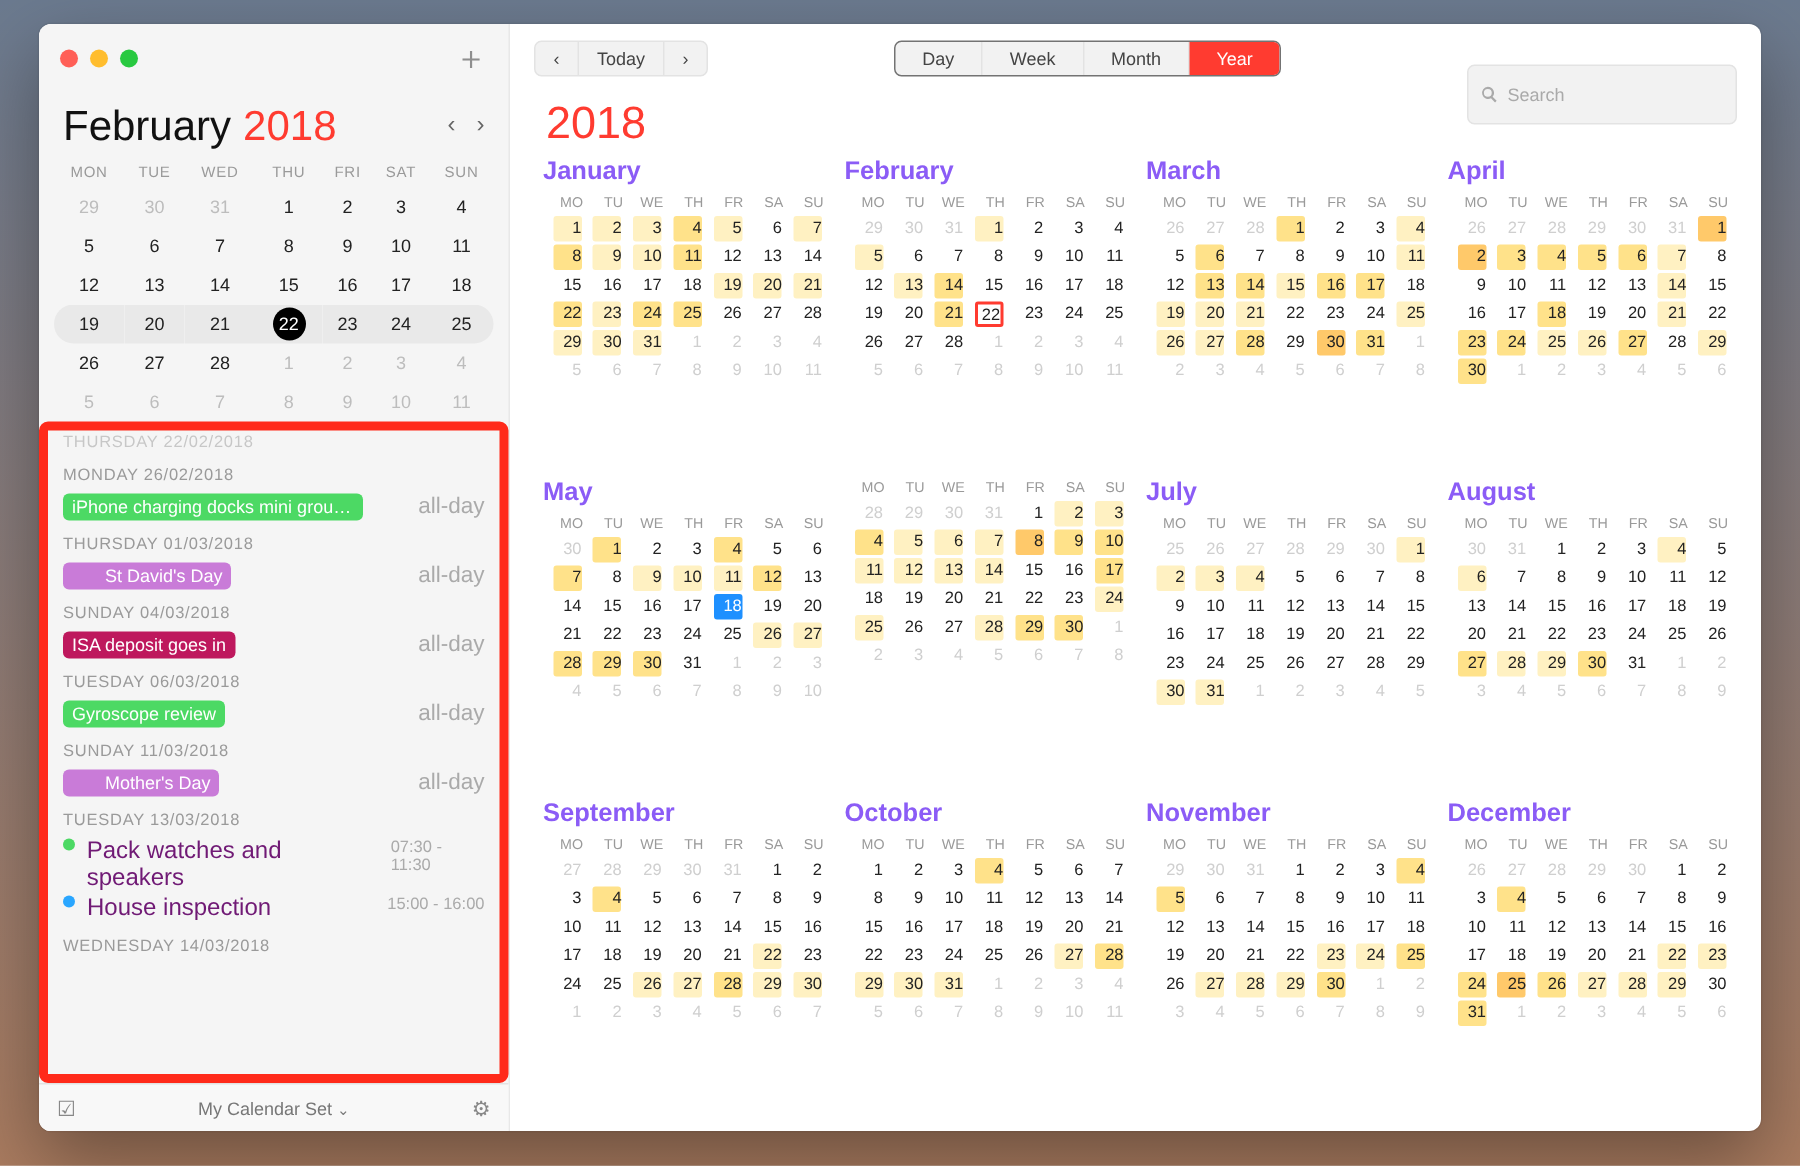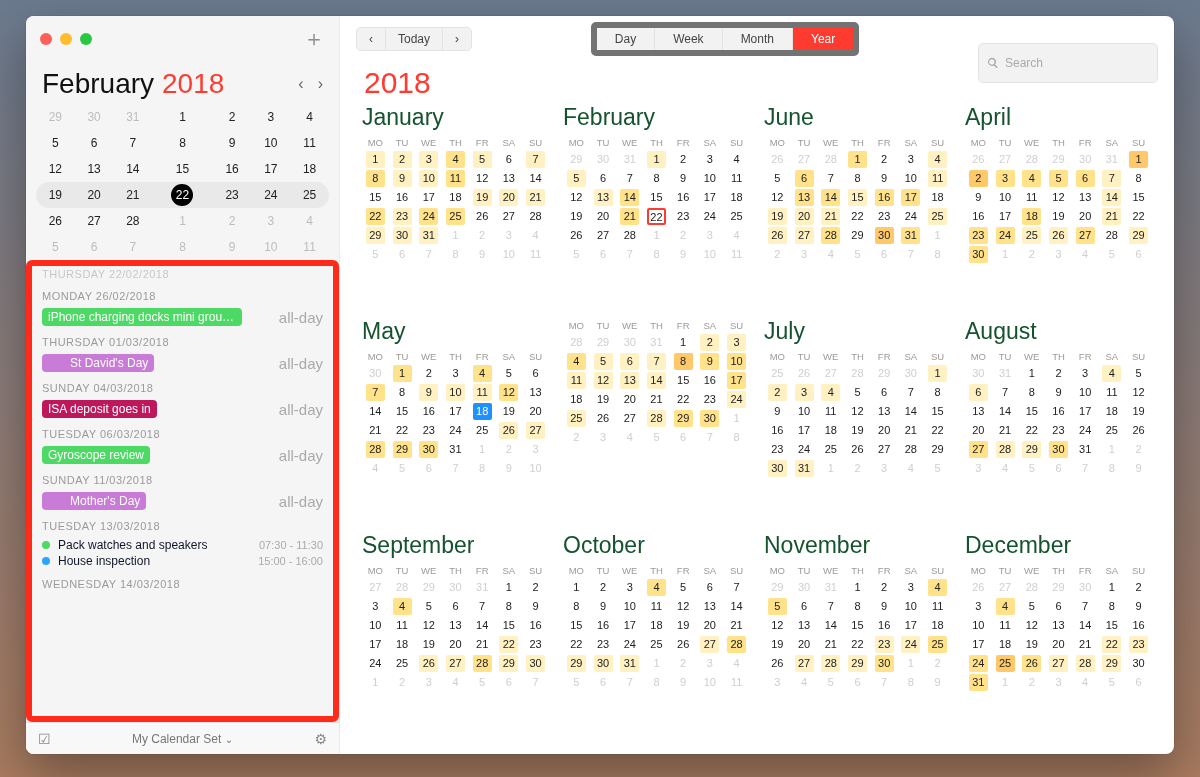--- a/index.html
+++ b/index.html
@@ -43,51 +43,51 @@
   table.m td.dim{color:#bdbdbd;}
   table.m td.today span{background:#000;color:#fff;border-radius:50%;display:inline-block;width:22px;height:22px;line-height:22px;}
   table.m tr.cw td{background:#e9e9e9;}
   table.m tr.cw td:first-child{border-radius:14px 0 0 14px;}
   table.m tr.cw td:last-child{border-radius:0 14px 14px 0;}
   
   .hlbox{position:relative;flex:1;margin:0;border:6px solid #ff2a1a;border-radius:6px;overflow:hidden;background:var(--side);}
   .events{position:absolute;inset:0;overflow:hidden;padding:0 10px;}
   .dayhdr{font-size:11px;letter-spacing:.5px;color:#9a9a9a;font-weight:500;margin:10px 0 6px 0;}
   .dayhdr.dimmed{opacity:.5;margin-top:2px;}
-  .evrow{display:flex;align-items:center;gap:8px;margin:2px 0;}
+  .evrow{display:flex;gap:8px;margin:2px 0;}
   .pill{color:#fff;font-size:12px;padding:2px 6px;border-radius:4px;white-space:nowrap;overflow:hidden;text-overflow:ellipsis;max-width:200px;}
   .pill.green{background:var(--green);} .pill.purple{background:var(--purple);padding-left:28px;} .pill.blue{background:#be185d;}
   .allday{margin-left:auto;font-size:15px;color:#aaa;}
   .bullet{width:8px;height:8px;border-radius:50%;}
   .bullet.green{background:var(--green);} .bullet.blue{background:#2aa6ff;}
-  .evtxt{font-size:12px;color:#0f172a;}
+  .evtxt{font-size:16px;color:#701a75;}
   .evtime{margin-left:auto;font-size:11px;color:#aaa;}
   
   .bbar{height:32px;border-top:1px solid #e2e2e2;display:flex;align-items:center;padding:0 12px;font-size:12px;color:#777;background:#f8f8f8;}
   .bbar .setname{margin:0 auto;}
   .gear,.check{font-size:14px;color:#888;cursor:pointer;}
   
   .main{flex:1;display:flex;flex-direction:column;}
   .toolbar{height:46px;display:flex;align-items:center;padding:0 16px;gap:8px;}
   .segnav{display:flex;background:#f2f2f2;border:1px solid #e3e3e3;border-radius:5px;overflow:hidden;}
   .segnav button{border:0;background:transparent;padding:4px 12px;font-size:12px;color:#444;cursor:pointer;}
   .segnav button + button{border-left:1px solid #e3e3e3;}
-  .seg{display:flex;background:#f2f2f2;border:6px solid #737373;border-radius:5px;overflow:hidden;}
+  .seg{display:flex;background:#f2f2f2;border:1px solid #737373;border-radius:5px;overflow:hidden;}
   .seg button{border:0;background:transparent;padding:4px 18px;font-size:12px;color:#444;cursor:pointer;}
   .seg button + button{border-left:1px solid #e3e3e3;}
   .seg button.on{background:var(--red);color:#fff;}
   .spacer{flex:1;}
   .search{width:180px;height:40px;background:#f2f2f2;border:1px solid #e3e3e3;border-radius:5px;display:flex;align-items:center;padding:0 8px;color:#aaa;font-size:12px;gap:6px;margin-top:47px;}
   .search svg{width:12px;height:12px;fill:#aaa;}
   .bigyear{font-size:30px;color:var(--red);padding:4px 24px 0;}
   
   .yeargrid{flex:1;display:grid;grid-template-columns:repeat(4,1fr);grid-template-rows:repeat(3,1fr);gap:6px 14px;padding:4px 22px 14px 22px;overflow:hidden;}
   .monthcell{}
-  .mname{font-size:23px;font-weight:400;color:#14532d;margin-bottom:4px;}
-  table.y{width:100%;border-collapse:collapse;text-align:center;table-layout:fixed;}
+  .mname{font-size:17px;font-weight:700;color:#8b5cf6;margin-bottom:4px;}
+  table.y{width:100%;border-collapse:collapse;text-align:right;table-layout:fixed;}
   table.y th{font-size:9.5px;color:#9a9a9a;font-weight:500;padding:2px 0;}
   table.y td{font-size:11px;height:19px;color:#222;}
   table.y td.dim{color:#cfcfcf;}
   table.y td .c{display:inline-block;width:19px;height:17px;line-height:17px;border-radius:2px;}
   .h1{background:var(--heat1);} .h2{background:var(--heat2);} .h3{background:var(--heat3);}
   table.y td.today .c{border:2px solid var(--red);line-height:14px;}
   table.y td.bluebox .c{background:var(--blue);color:#fff;}
 </style>
 </head>
 <body>
@@ -109,20 +109,29 @@
       <span class="y">2018</span>
       <div class="nav">
         <span class="chev">‹</span>
         <span class="chev">›</span>
       </div>
     </div>
 
     <div class="mini">
       <table class="m" id="mini-table">
           <tbody>
+            <tr>
+              <th>MON</th>
+              <th>TUE</th>
+              <th>WED</th>
+              <th>THU</th>
+              <th>FRI</th>
+              <th>SAT</th>
+              <th>SUN</th>
+            </tr>
             <tr>
               <td class="dim"><span>29</span></td>
               <td class="dim"><span>30</span></td>
               <td class="dim"><span>31</span></td>
               <td class=""><span>1</span></td>
               <td class=""><span>2</span></td>
               <td class=""><span>3</span></td>
               <td class=""><span>4</span></td>
             </tr>
             <tr>
@@ -383,21 +392,21 @@
                 <td class="dim"><span class="c">7</span></td>
                 <td class="dim"><span class="c">8</span></td>
                 <td class="dim"><span class="c">9</span></td>
                 <td class="dim"><span class="c">10</span></td>
                 <td class="dim"><span class="c">11</span></td>
               </tr>
             </tbody>
           </table>
         </div>
         <div class="monthcell">
-          <div class="mname">June</div>
+          <div class="mname">March</div>
           <table class="y">
             <tbody>
               <tr>
                 <th>MO</th>
                 <th>TU</th>
                 <th>WE</th>
                 <th>TH</th>
                 <th>FR</th>
                 <th>SA</th>
                 <th>SU</th>

